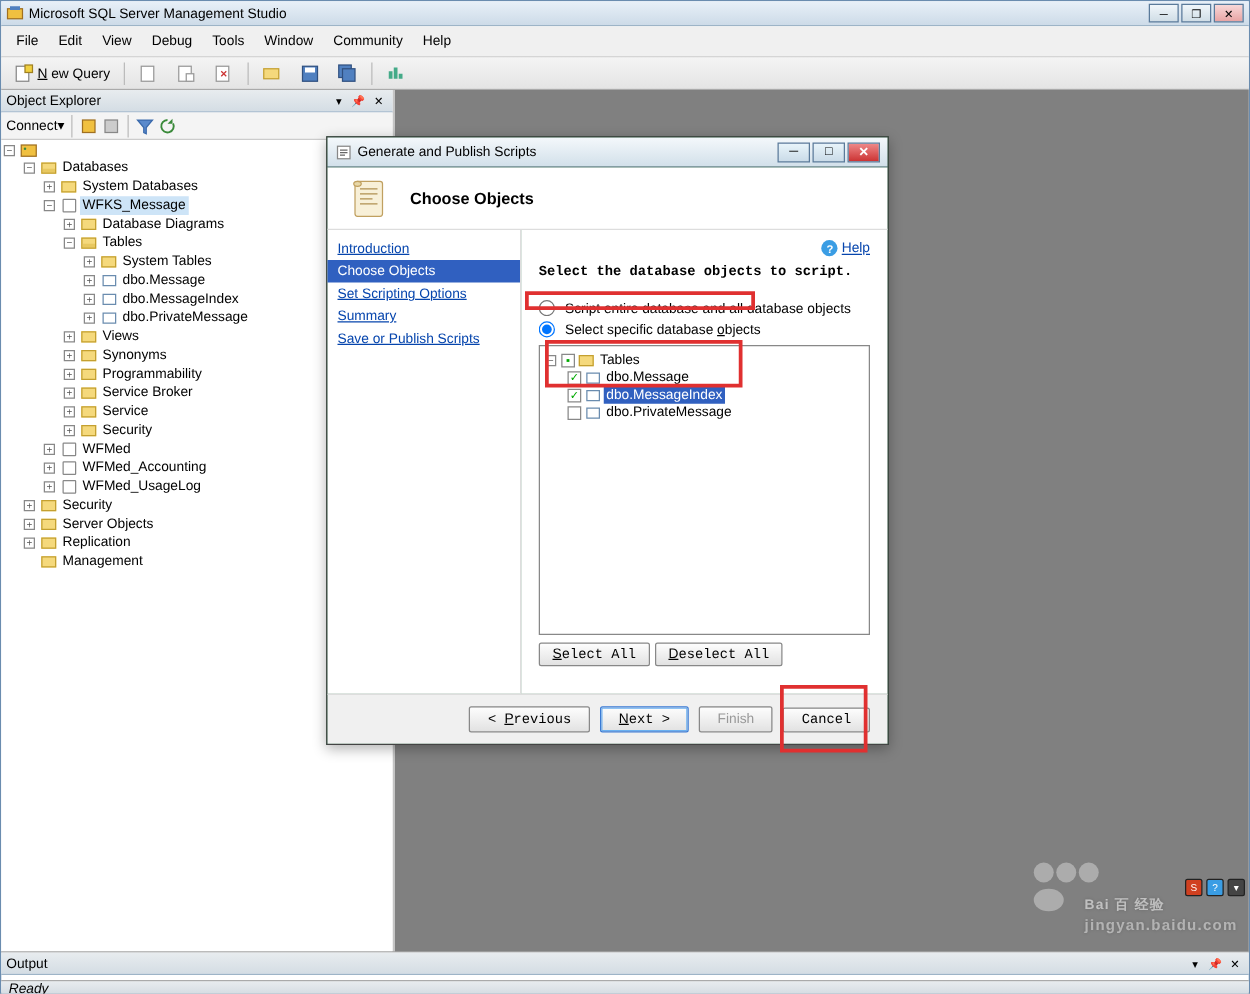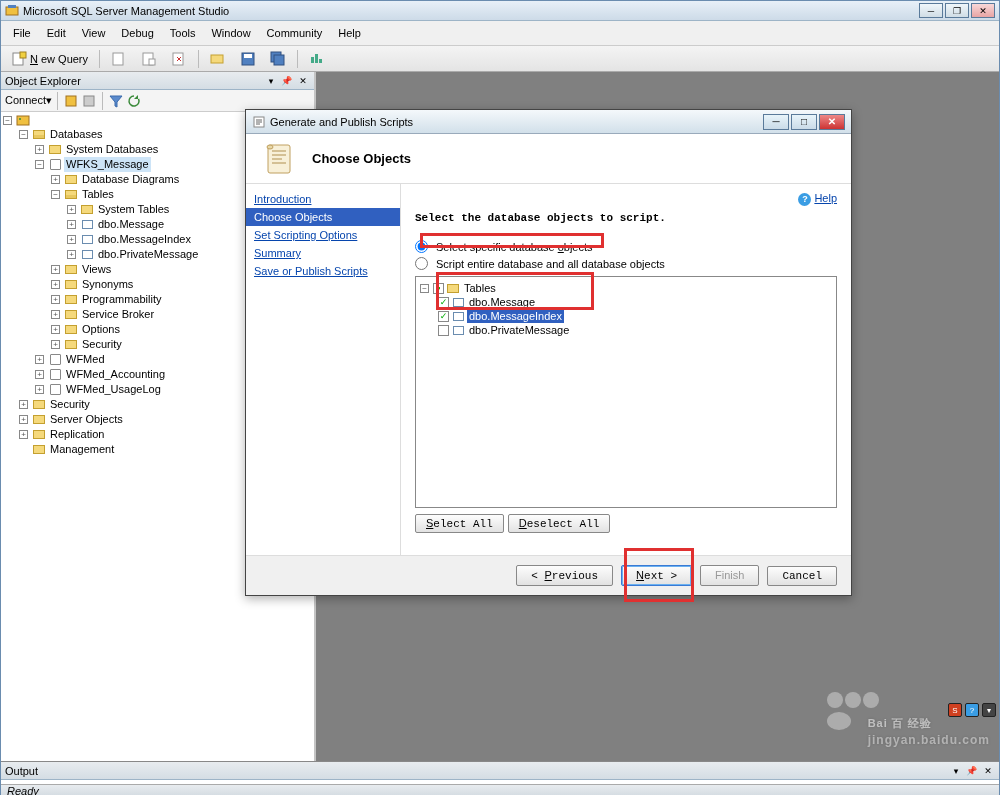--- a/index.html
+++ b/index.html
@@ -48,21 +48,21 @@
 
 .main-area { flex: 1; background: #808080; position: relative; }
 
 
 .output-panel { height: 23px; border-top: 1px solid #888; }
 .output-panel .panel-header { background: linear-gradient(#e8ecef, #d4dde4); }
 
 .statusbar { height: 14px; background: linear-gradient(#e8ecef, #d0d8df); border-top: 1px solid #aaa; padding: 0 6px; font-size: 10px; display: flex; align-items: flex-start; font-style: italic; }
 
 
-.dialog { position: absolute; top: 109px; left: 245px; width: 607px; height: 487px; background: #14532d; border: 1px solid #444; box-shadow: 0 3px 10px rgba(0,0,0,0.3); }
+.dialog { position: absolute; top: 109px; left: 261px; width: 450px; height: 487px; background: #14532d; border: 1px solid #444; box-shadow: 0 3px 10px rgba(0,0,0,0.3); }
 .dlg-titlebar { height: 24px; background: linear-gradient(#f4f8fb, #d2e0ea); display: flex; align-items: center; padding: 0 6px; border-bottom: 1px solid #9ab; }
 .dlg-titlebar .icon { width: 14px; height: 14px; margin-right: 4px; }
 .dlg-titlebar .t { flex: 1; }
 .dlg-win-btn { width: 26px; height: 16px; margin-left: 2px; border: 1px solid #5a7a9a; background: linear-gradient(#e8f4fa, #cadbe8); display: flex; align-items: center; justify-content: center; font-size: 10px; cursor: default; }
 .dlg-win-btn.close { background: linear-gradient(#e88, #c33); color: #fff; font-weight: bold; }
 
 .dlg-head { height: 50px; background: #fff; border-bottom: 1px solid #ddd; display: flex; align-items: center; padding: 0 16px; gap: 14px; }
 .dlg-head .big-icon { width: 36px; height: 36px; display: flex; align-items: center; justify-content: center; }
 .dlg-head h2 { font-size: 13px; font-weight: bold; }
 
@@ -375,21 +375,21 @@
                             </span>
                             <span class="tree-label">Service Broker</span>
                           </div>
                         </li>
                       <li>
                           <div class="node">
                             <span class="toggler">+</span>
                             <span class="tree-icon">
                               <span class="folder-y"></span>
                             </span>
-                            <span class="tree-label">Options</span>
+                            <span class="tree-label">Service</span>
                           </div>
                         </li>
                       <li>
                           <div class="node">
                             <span class="toggler">+</span>
                             <span class="tree-icon">
                               <span class="folder-y"></span>
                             </span>
                             <span class="tree-label">Security</span>
                           </div>
@@ -510,26 +510,26 @@
       <div class="nav-item done">Introduction</div>
       <div class="nav-item active">Choose Objects</div>
       <div class="nav-item">Set Scripting Options</div>
       <div class="nav-item">Summary</div>
       <div class="nav-item">Save or Publish Scripts</div>
     </div>
     <div class="dlg-main">
       <div class="help"><span class="help-icon">?</span><u>Help</u></div>
       <div class="instr">Select the database objects to script.</div>
       <label class="radio-row">
+          <input type="radio" name="scope" style="">
+          <span>Script entire database and all database objects</span>
+        </label>
+      <label class="radio-row">
           <input type="radio" name="scope" checked="" style="">
           <span>Select specific database <u>o</u>bjects</span>
-        </label>
-      <label class="radio-row">
-          <input type="radio" name="scope" style="">
-          <span>Script entire database and all database objects</span>
         </label>
       <div class="obj-tree-box">
         <ul>
           <li>
               <div class="onode">
                 <span class="toggler">−</span>
                 <span class="chk">▪</span>
                 <span class="tree-icon">
                   <span class="folder-y"></span>
                 </span>

